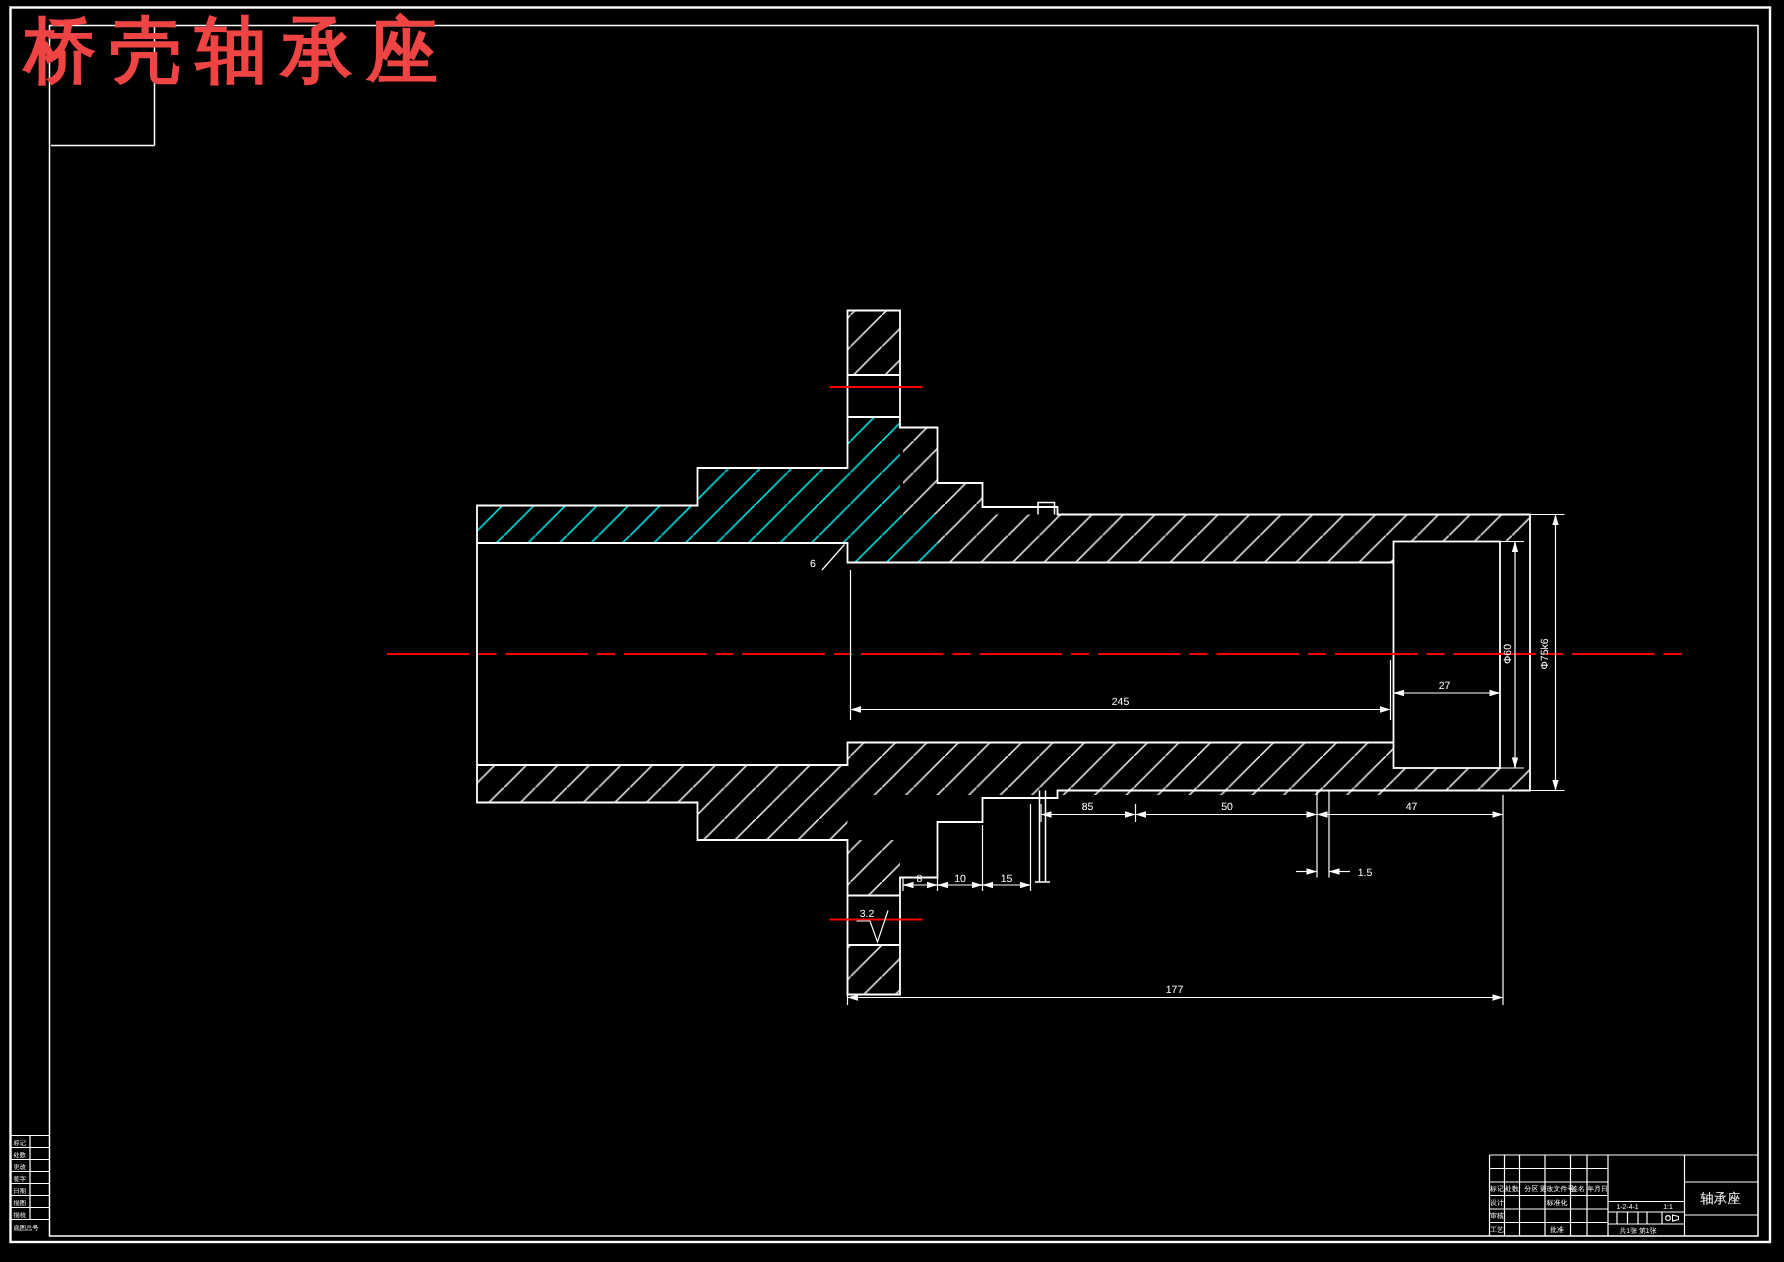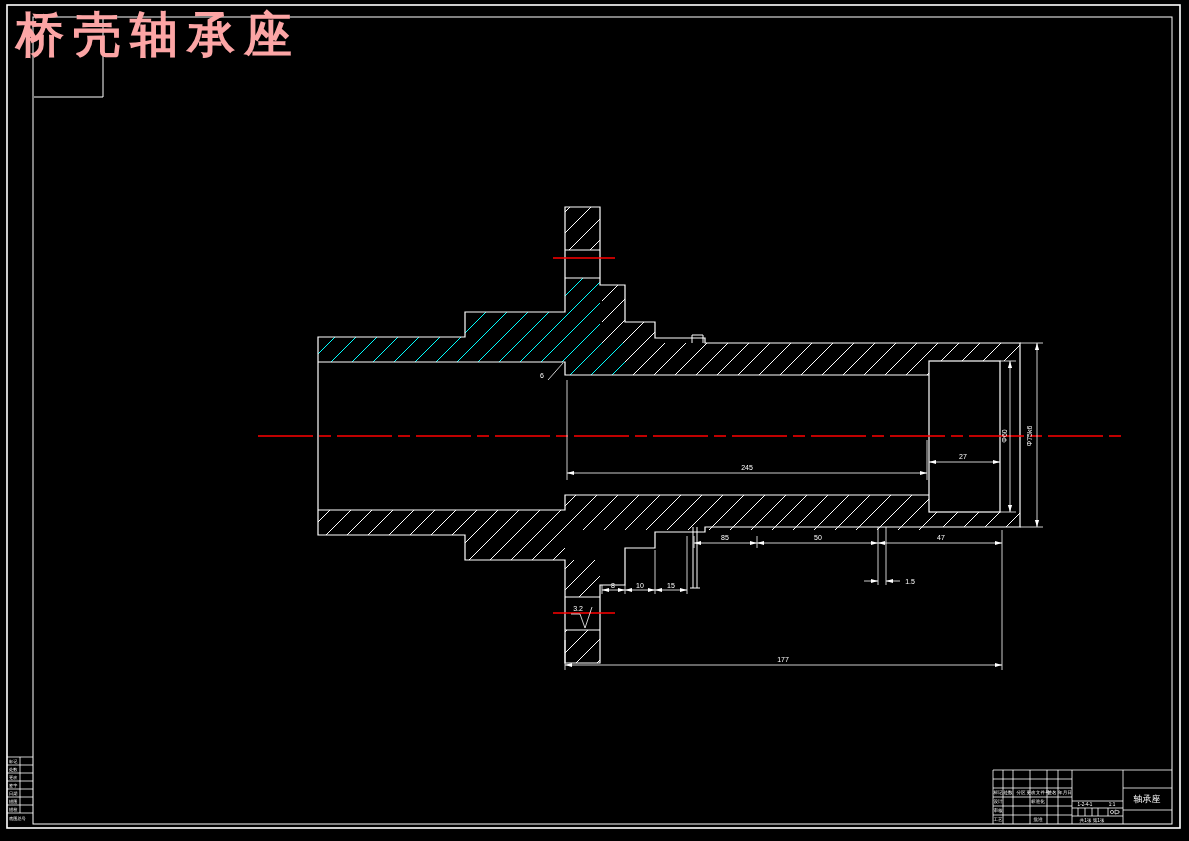--- a/index.html
+++ b/index.html
@@ -2,21 +2,21 @@
 <html><head>
 <meta charset="utf-8">
 <style>
   html,body{margin:0;padding:0;background:#000;}
   .canvas{position:relative;width:1189px;height:841px;background:#000;overflow:hidden;
           font-family:"Liberation Sans",sans-serif;}
   svg text{font-family:"Liberation Sans",sans-serif;fill:#fff;}
   .page-title{
     position:absolute;left:16px;top:8px;
     font-family:"DejaVu Serif","Liberation Serif",serif;
-    font-weight:bold;color:#fca5a5;font-size:48px;letter-spacing:9px;
+    font-weight:bold;color:#ef4444;font-size:48px;letter-spacing:9px;
     white-space:nowrap;z-index:5;line-height:1.1;
   }
 </style>
 </head>
 <body>
 
 <div class="canvas">
 
   <div class="page-title">桥壳轴承座</div>
 

